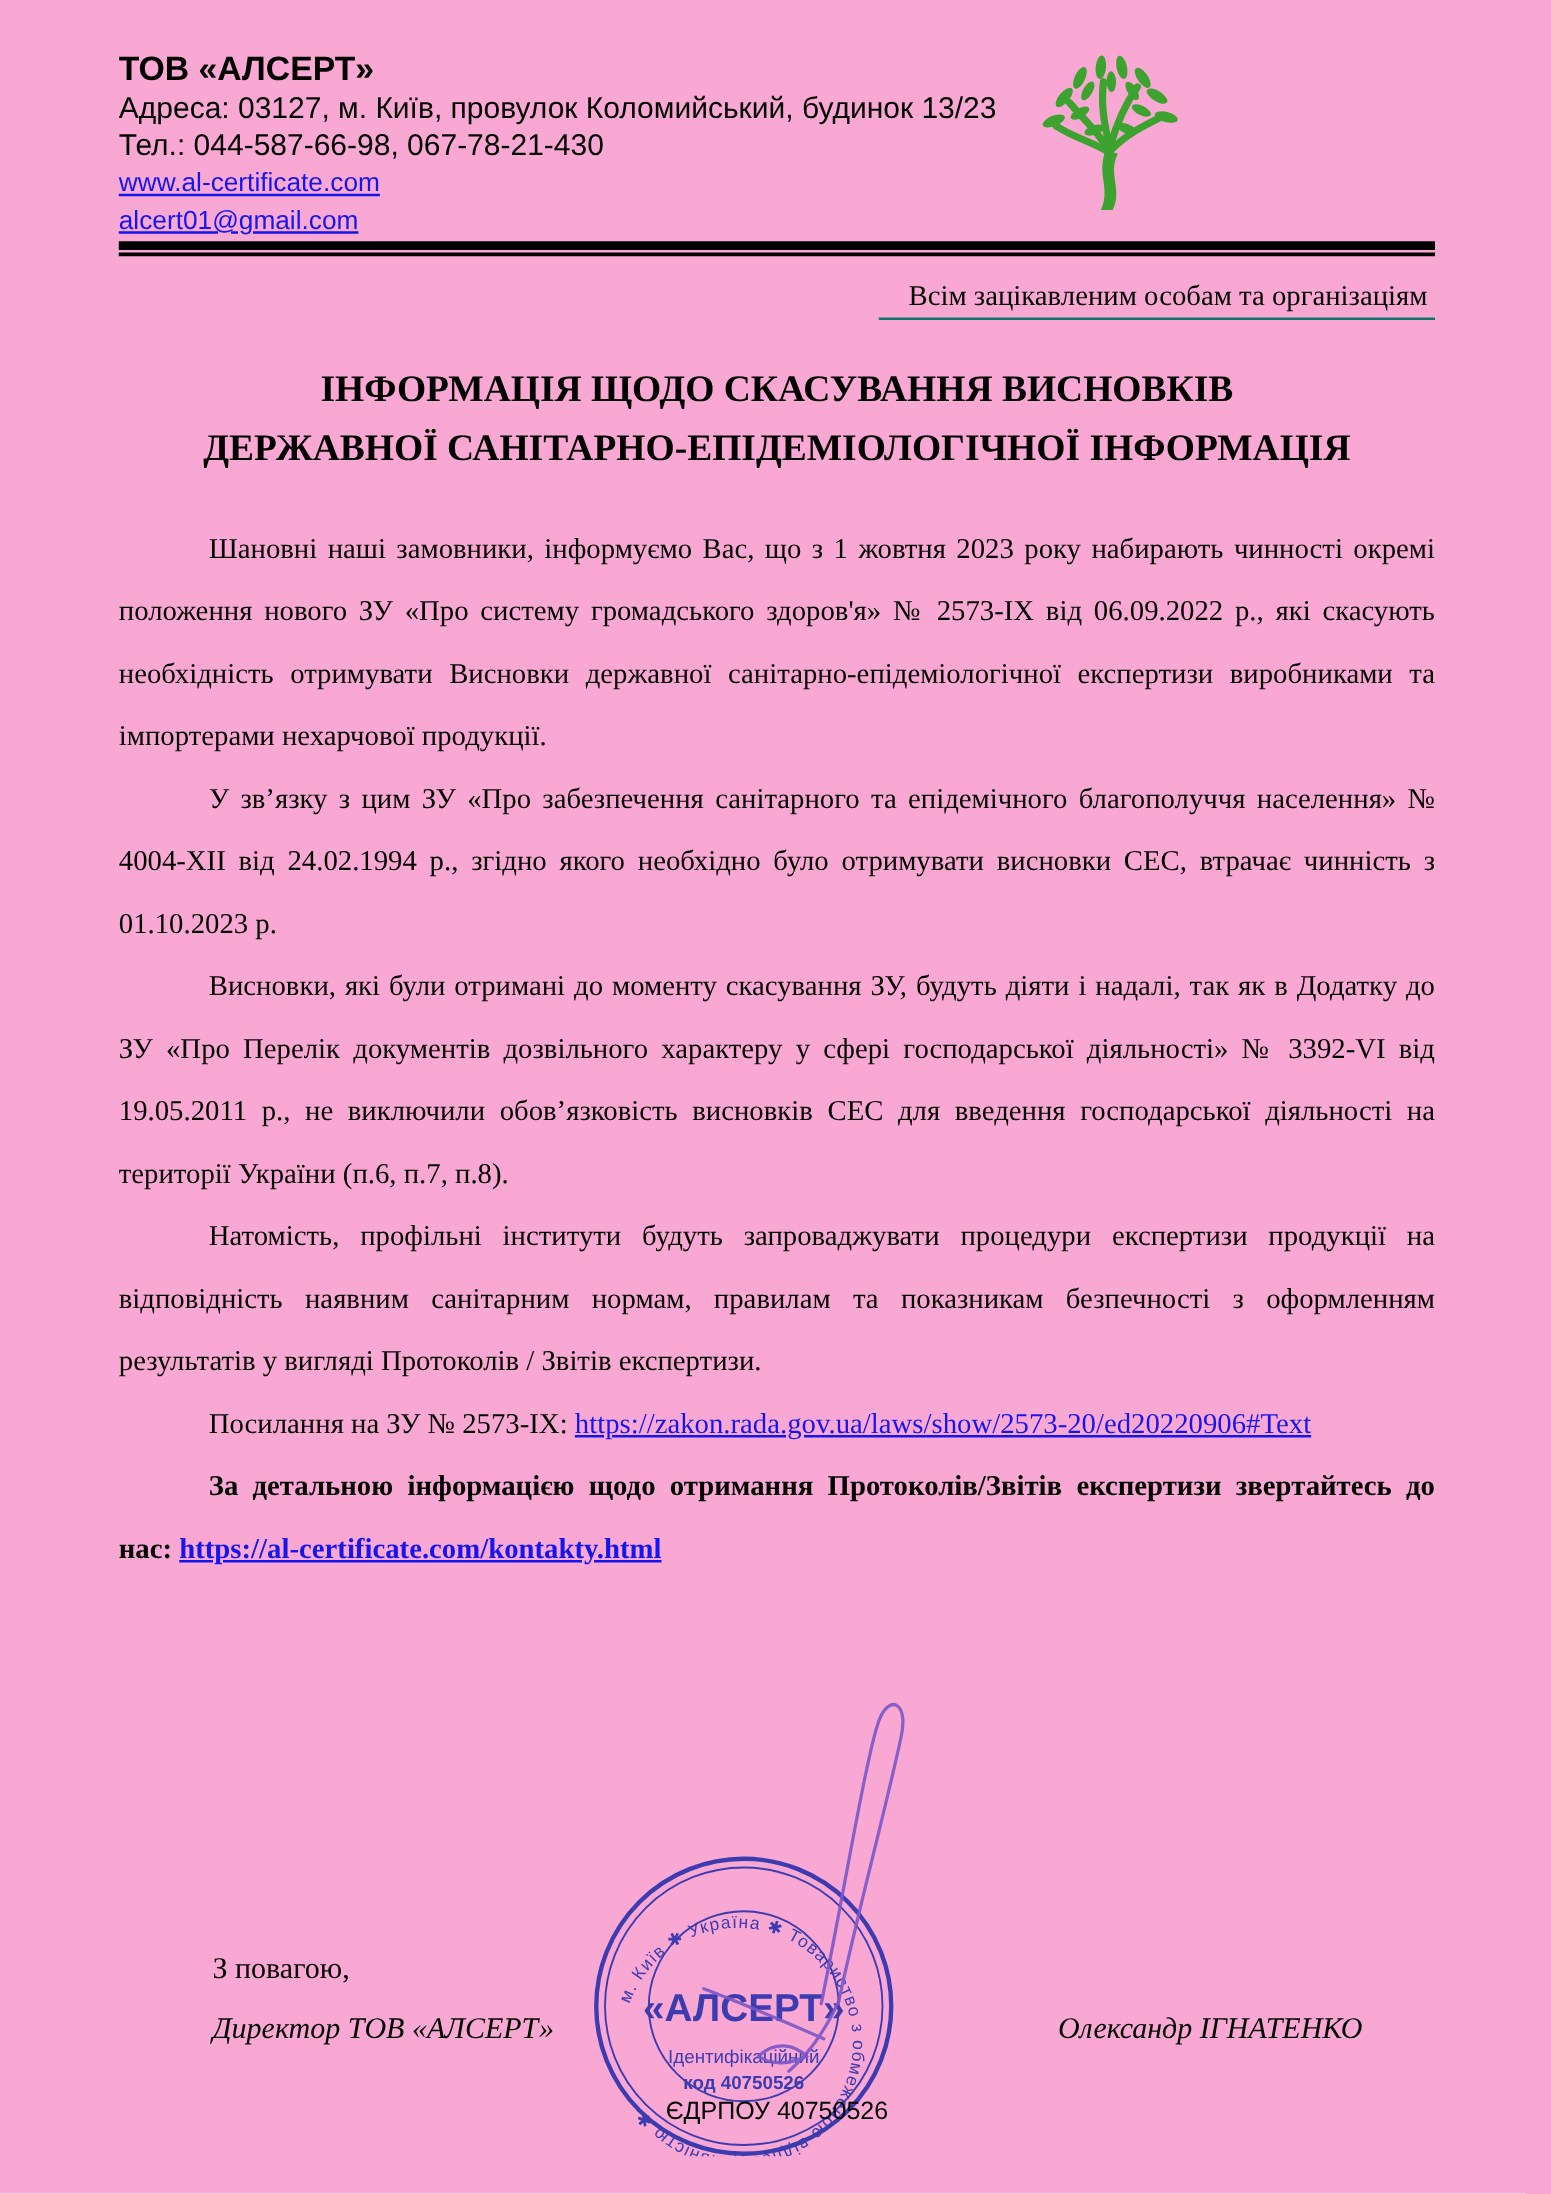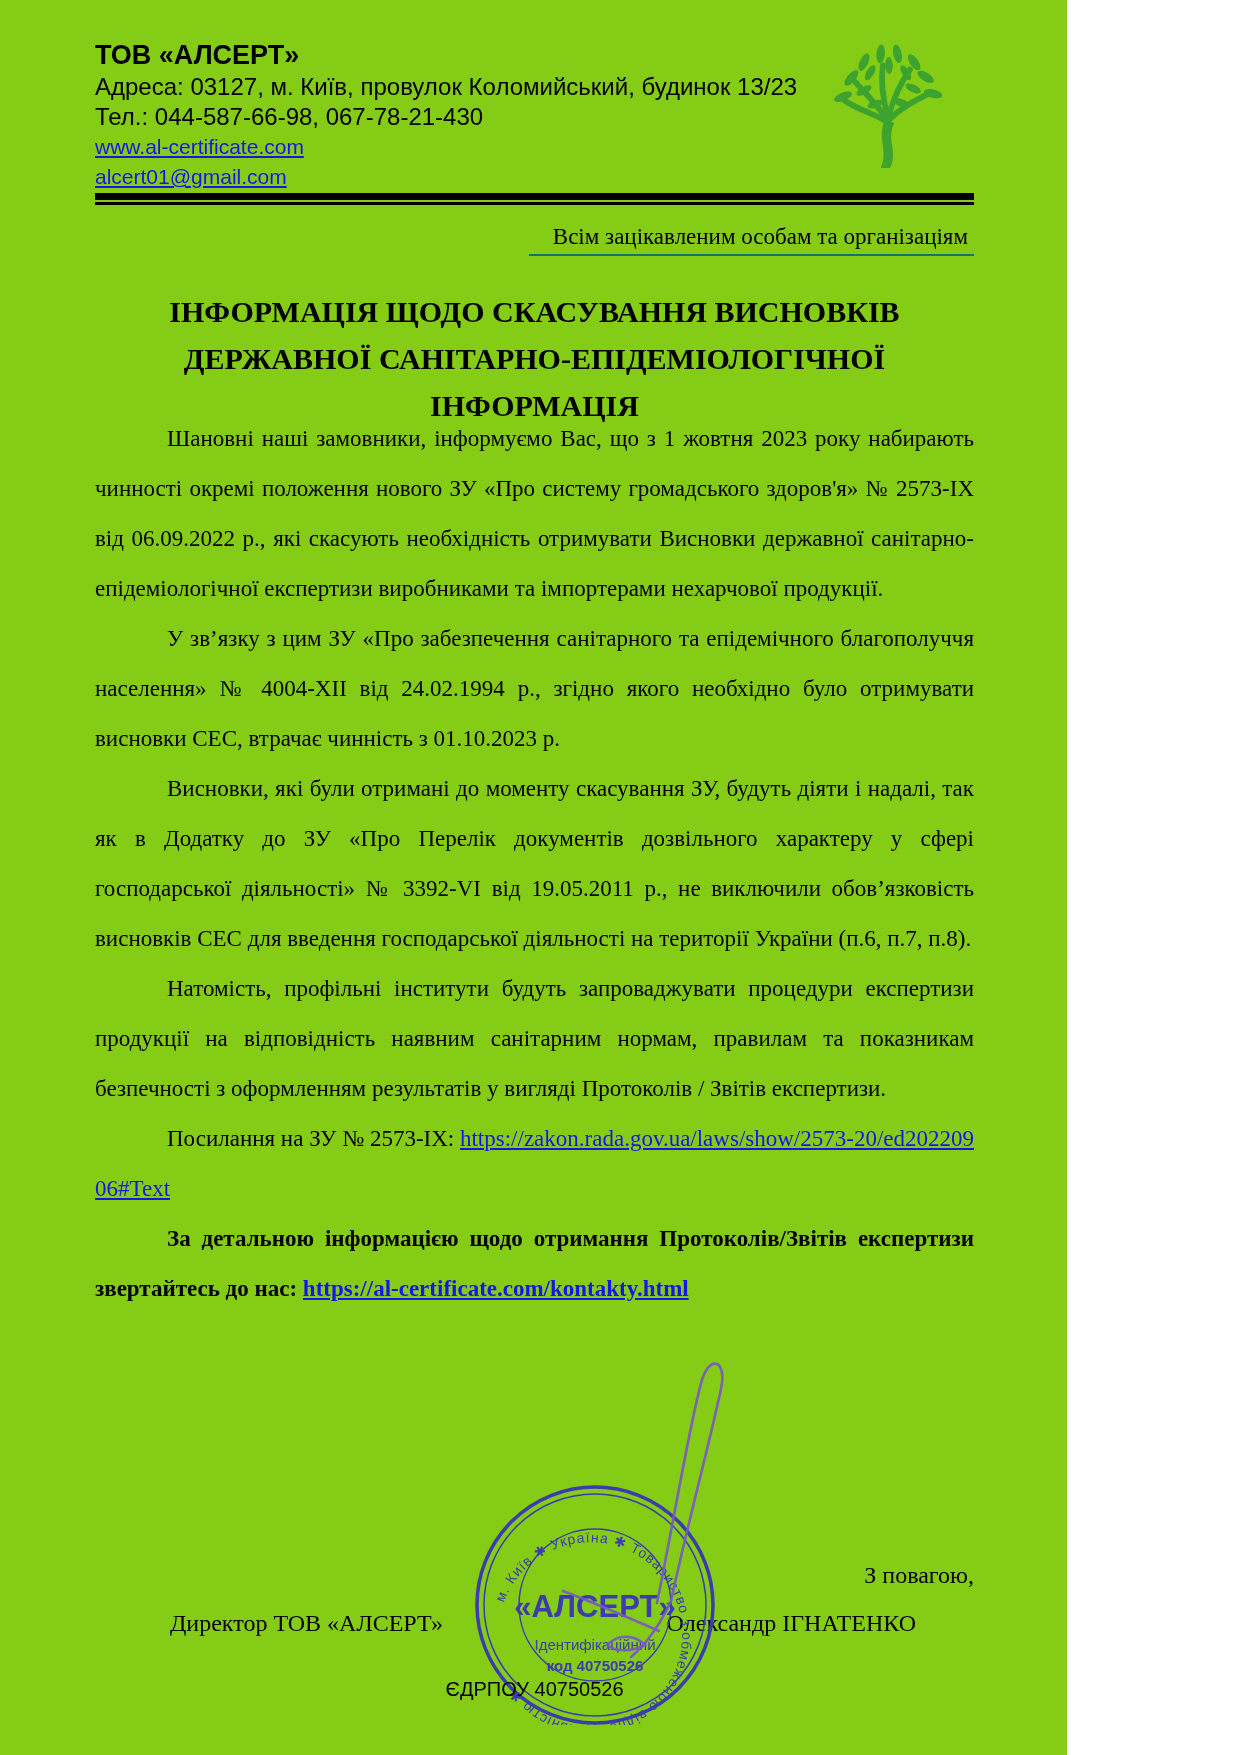--- a/index.html
+++ b/index.html
@@ -1,19 +1,19 @@
 <!DOCTYPE html>
 <html lang="uk"><head>
 <meta charset="utf-8">
 <style>
   html,body{margin:0;padding:0;background:#ffffff;}
   .page{
     position:relative;
-    width:1067px;height:1755px;
-    background:#84cc16;
+    width:1241px;height:1755px;
+    background:#f9a8d4;
     font-family:"Liberation Serif", serif;
     color:#000;
     overflow:hidden;
   }
   
   .letterhead{position:absolute;left:95px;top:38px;width:740px;
     font-family:"Liberation Sans", sans-serif;}
   .company{font-size:27px;font-weight:bold;line-height:34px;}
   .lh-line{font-size:24px;line-height:30px;}
   .lh-link{display:table;font-size:21px;line-height:30px;color:#1515f0;
@@ -29,24 +29,24 @@
   
   .title{position:absolute;left:95px;right:93px;top:288px;margin:0;
     font-size:30px;font-weight:bold;text-align:center;line-height:47px;}
   
   .body{position:absolute;left:95px;right:93px;top:414px;
     font-size:23px;line-height:50px;text-align:justify;}
   .body p{margin:0;text-indent:72px;}
   .doc-link{color:#1515f0;text-decoration:underline;cursor:pointer;word-break:break-all;}
   .bold{font-weight:bold;margin-top:41px;}
   
-  .signoff{position:absolute;left:95px;right:93px;top:1558px;font-size:24px;text-align:right;}
+  .signoff{position:absolute;left:95px;right:93px;top:1558px;font-size:24px;}
   .salutation{margin-left:75px;line-height:34px;}
   .sig-row{display:flex;justify-content:space-between;margin-left:75px;
-    padding-right:58px;margin-top:14px;line-height:34px;}
+    padding-right:58px;margin-top:14px;line-height:34px;font-style:italic;}
   
   .stamp{position:absolute;left:445px;top:1345px;width:300px;height:380px;pointer-events:none;}
   
   .footer{position:absolute;left:95px;right:93px;top:1678px;
     font-family:"Liberation Sans", sans-serif;font-size:20px;
     display:flex;justify-content:center;gap:95px;}
 </style>
 </head>
 <body>
 

